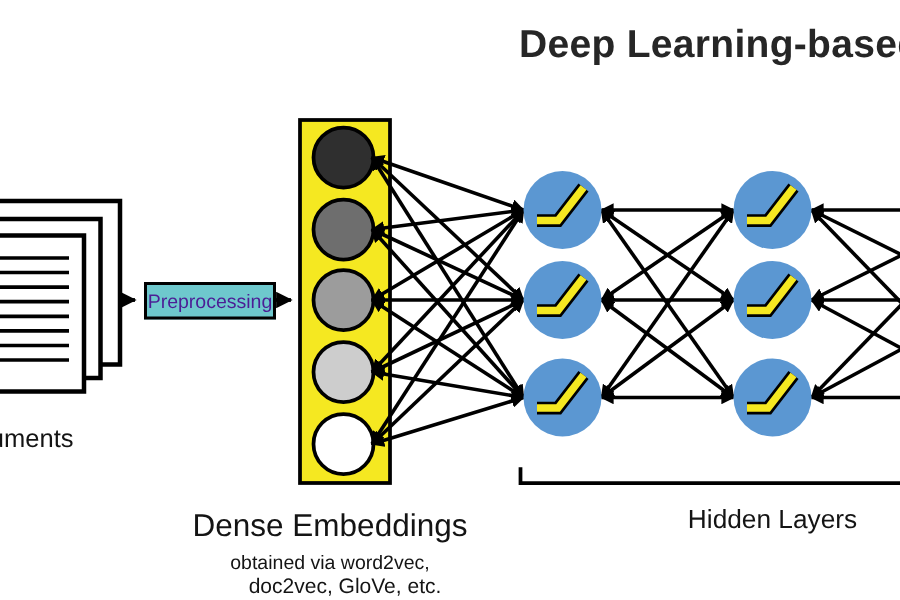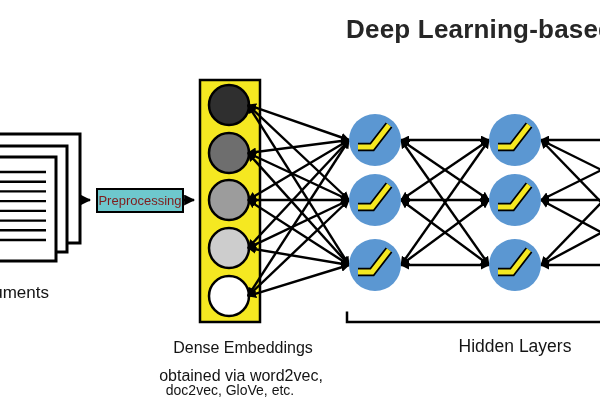--- a/index.html
+++ b/index.html
@@ -4,28 +4,28 @@
 <style>
   html,body{margin:0;padding:0;}
   body{width:600px;height:400px;overflow:hidden;background:#fff;
        font-family:"Liberation Sans",sans-serif;}
   .stage{position:relative;width:600px;height:400px;overflow:hidden;background:#fff;}
   .stage svg{position:absolute;left:0;top:0;}
   .lbl{position:absolute;color:#141414;text-align:center;white-space:nowrap;}
   .title{position:absolute;left:346px;top:14px;font-size:26px;font-weight:bold;
          color:#262626;white-space:nowrap;letter-spacing:0.2px;}
   .doc-label{left:-50px;top:283px;width:112px;font-size:17px;}
-  .emb-label{left:143px;top:339px;width:200px;font-size:16px;}
-  .emb-note1{left:141px;top:367px;width:200px;font-size:16px;}
+  .emb-label{left:120px;top:339px;width:200px;font-size:21px;}
+  .emb-note1{left:120px;top:367px;width:200px;font-size:13px;}
   .emb-note2{left:130px;top:382px;width:200px;font-size:14px;}
   .hid-label{left:415px;top:336px;width:200px;font-size:17.5px;}
   .prep-box{position:absolute;left:96px;top:188px;width:88px;height:25px;
             box-sizing:border-box;background:#6ec8cd;border:2.5px solid #000;
             display:flex;align-items:center;justify-content:center;
-            font-size:13px;color:#7f1d1d;white-space:nowrap;}
+            font-size:13px;color:#4c1d95;white-space:nowrap;}
 </style>
 </head>
 <body>
 
 <div class="stage">
 
   <svg width="600" height="400" viewBox="0 0 600 400">
     <defs>
       <marker id="ah-e" viewBox="0 0 10 10" refX="9" refY="5" markerWidth="9" markerHeight="9" orient="auto" markerUnits="userSpaceOnUse">
         <path d="M0,0 L10,5 L0,10 Z" fill="#000"></path>

